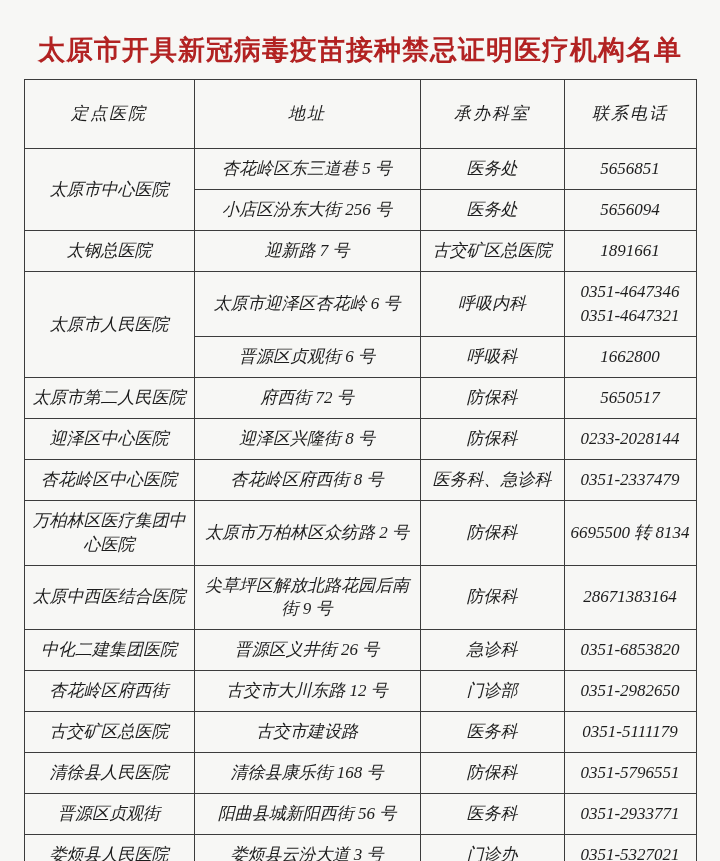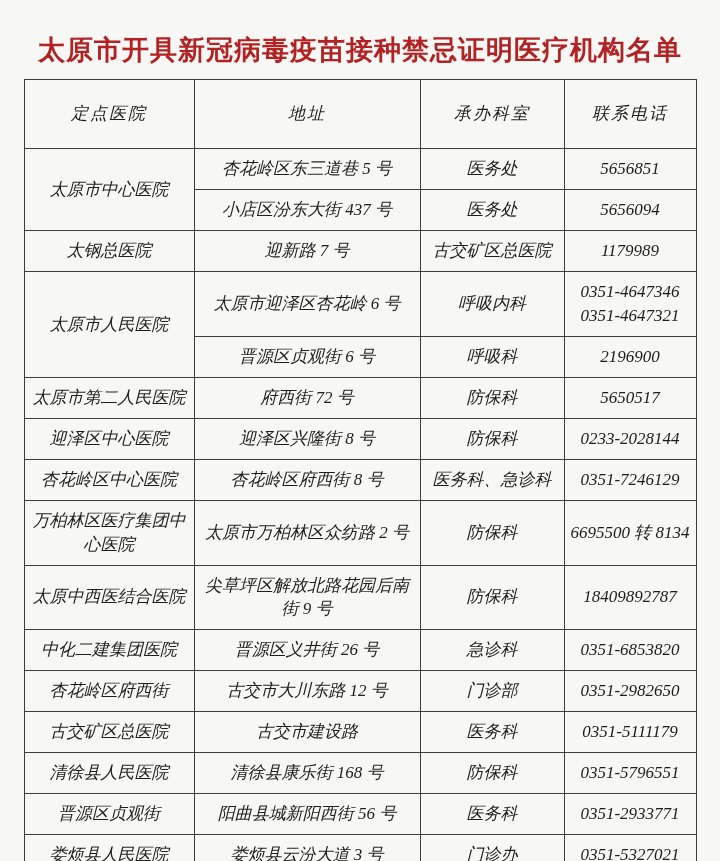--- a/index.html
+++ b/index.html
@@ -75,70 +75,70 @@
       </tr>
     </thead>
     <tbody id="table-body">
         <tr>
           <td rowspan="2">太原市中心医院</td>
           <td>杏花岭区东三道巷 5 号</td>
           <td>医务处</td>
           <td class="phone-cell"><span>5656851</span></td>
         </tr>
         <tr>
-          <td>小店区汾东大街 437 号</td>
+          <td>小店区汾东大街 256 号</td>
           <td>医务处</td>
           <td class="phone-cell"><span>5656094</span></td>
         </tr>
         <tr>
           <td>太钢总医院</td>
           <td>迎新路 7 号</td>
           <td>古交矿区总医院</td>
-          <td class="phone-cell"><span>1179989</span></td>
+          <td class="phone-cell"><span>1891661</span></td>
         </tr>
         <tr>
           <td rowspan="2">太原市人民医院</td>
           <td>太原市迎泽区杏花岭 6 号</td>
           <td>呼吸内科</td>
           <td class="phone-cell"><span>0351-4647346</span><br><span>0351-4647321</span></td>
         </tr>
         <tr>
           <td>晋源区贞观街 6 号</td>
           <td>呼吸科</td>
-          <td class="phone-cell"><span>2196900</span></td>
+          <td class="phone-cell"><span>1662800</span></td>
         </tr>
         <tr>
           <td>太原市第二人民医院</td>
           <td>府西街 72 号</td>
           <td>防保科</td>
           <td class="phone-cell"><span>5650517</span></td>
         </tr>
         <tr>
           <td>迎泽区中心医院</td>
           <td>迎泽区兴隆街 8 号</td>
           <td>防保科</td>
           <td class="phone-cell"><span>0233-2028144</span></td>
         </tr>
         <tr>
           <td>杏花岭区中心医院</td>
           <td>杏花岭区府西街 8 号</td>
           <td>医务科、急诊科</td>
-          <td class="phone-cell"><span>0351-7246129</span></td>
+          <td class="phone-cell"><span>0351-2337479</span></td>
         </tr>
         <tr>
           <td>万柏林区医疗集团中心医院</td>
           <td>太原市万柏林区众纺路 2 号</td>
           <td>防保科</td>
           <td class="phone-cell"><span>6695500 转 8134</span></td>
         </tr>
         <tr>
           <td>太原中西医结合医院</td>
           <td>尖草坪区解放北路花园后南街 9 号</td>
           <td>防保科</td>
-          <td class="phone-cell"><span>18409892787</span></td>
+          <td class="phone-cell"><span>28671383164</span></td>
         </tr>
         <tr>
           <td>中化二建集团医院</td>
           <td>晋源区义井街 26 号</td>
           <td>急诊科</td>
           <td class="phone-cell"><span>0351-6853820</span></td>
         </tr>
         <tr>
           <td>杏花岭区府西街</td>
           <td>古交市大川东路 12 号</td>

